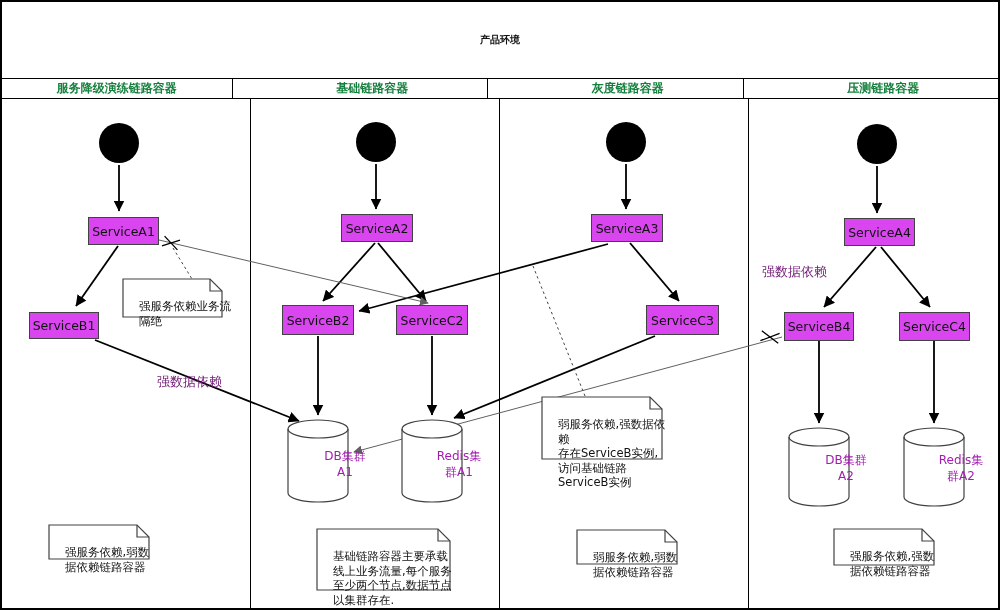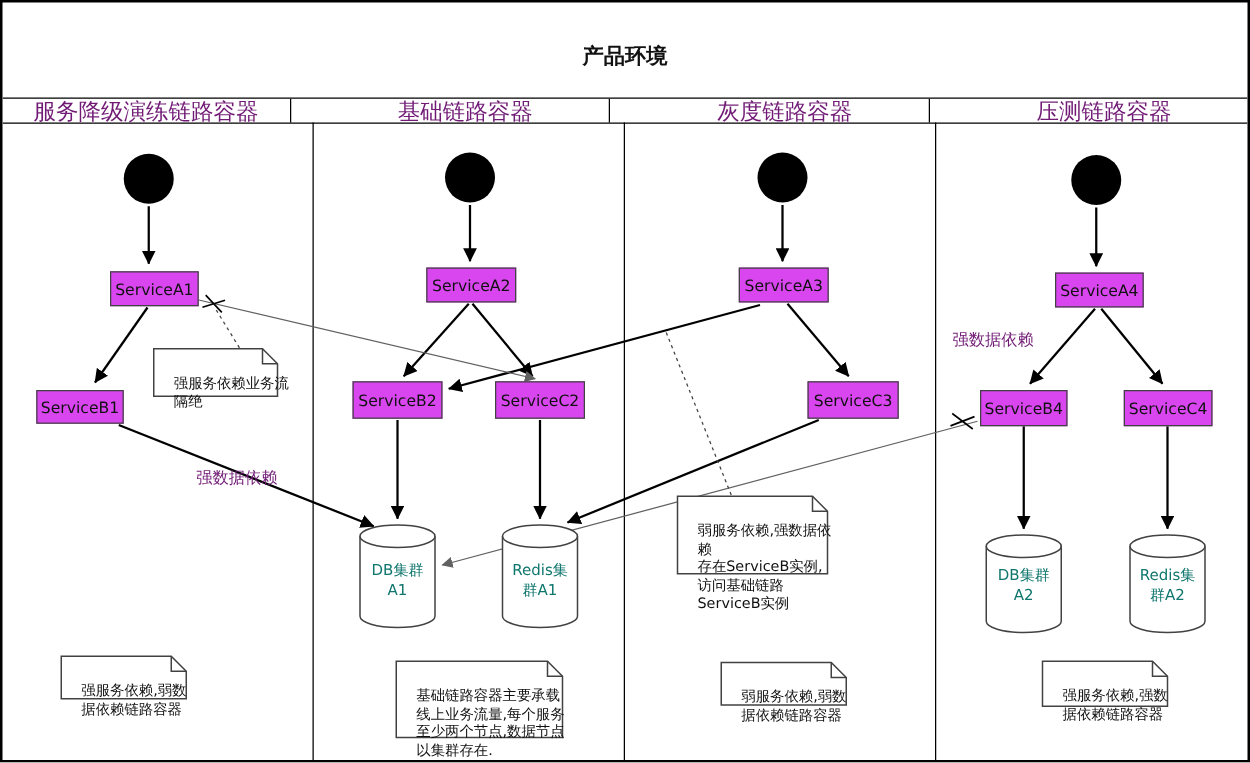--- a/index.html
+++ b/index.html
@@ -1,26 +1,26 @@
 <!DOCTYPE html>
 <html><head>
 <meta charset="utf-8">
 <style>
   html,body{margin:0;padding:0;background:#e8e8e8;font-family:"DejaVu Sans","Liberation Sans",sans-serif;}
   #canvas{position:relative;width:1000px;height:610px;background:#ffffff;border:2px solid #000;box-sizing:border-box;overflow:hidden;}
-  #title{position:absolute;left:0;top:31px;width:100%;text-align:center;font-size:17px;font-weight:bold;color:#111;}
+  #title{position:absolute;left:0;top:31px;width:100%;text-align:center;font-size:10px;font-weight:bold;color:#111;}
   #headerband{position:absolute;left:0;top:76px;width:996px;height:19px;border-top:1px solid #000;border-bottom:1px solid #000;display:flex;box-sizing:content-box;}
-  .lane-header{flex:1 1 0;display:flex;align-items:center;justify-content:center;font-size:18px;font-weight:normal;color:#701a75;}
+  .lane-header{flex:1 1 0;display:flex;align-items:center;justify-content:center;font-size:12px;font-weight:bold;color:#15803d;}
   .lane-header + .lane-header{border-left:1px solid #000;padding-left:25px;}
   .vline{position:absolute;top:96px;bottom:0;width:1px;background:#000;}
   svg.layer{position:absolute;left:0;top:0;pointer-events:none;}
   .service{position:absolute;background:#d946ef;border:1px solid #424242;display:flex;align-items:center;justify-content:center;font-size:12.5px;color:#111;box-sizing:border-box;z-index:3;}
   .note-text{position:absolute;font-size:11.5px;line-height:14.5px;padding:20px 0 0 5px;white-space:pre-line;color:#111;z-index:4;box-sizing:border-box;margin-left:11px;}
   .edge-label{position:absolute;font-size:13px;color:#701a75;text-align:left;z-index:4;}
-  .db-label{position:absolute;font-size:12px;line-height:16px;text-align:center;white-space:pre-line;color:#0f766e;z-index:3;}
+  .db-label{position:absolute;font-size:12px;line-height:16px;text-align:center;white-space:pre-line;color:#a21caf;z-index:3;padding-left:27px;}
 </style>
 </head>
 <body>
 
 <div id="canvas">
 
   <div id="title">产品环境</div>
 
   <div id="headerband">
     <div class="lane-header">服务降级演练链路容器</div>

